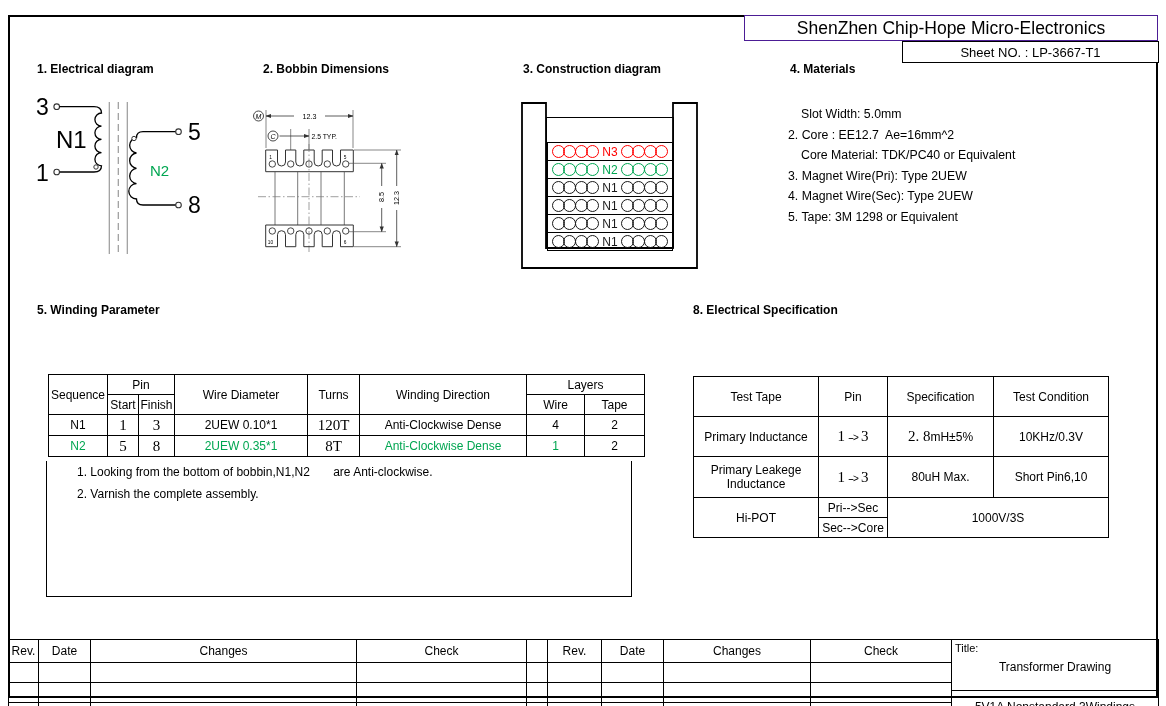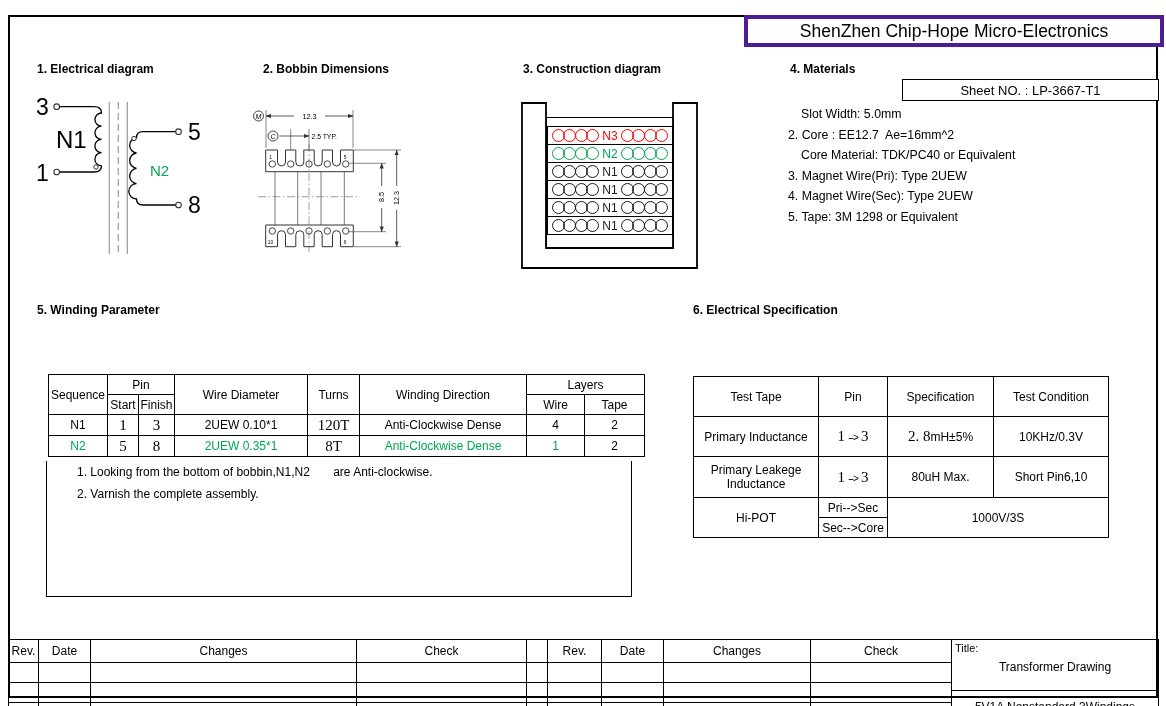--- a/index.html
+++ b/index.html
@@ -1,43 +1,43 @@
 <!DOCTYPE html>
 <html><head>
 <meta charset="utf-8">
 <style>
   html,body{margin:0;padding:0;background:#fff;}
   #page{position:relative;width:1166px;height:706px;background:#ffffff;
         font-family:"Liberation Sans",sans-serif;color:#000;overflow:hidden;}
   .abs{position:absolute;}
   #outer-border{left:8px;top:15px;width:1146px;height:679px;border:2px solid #000;}
-  #company-box{left:744px;top:15px;width:412px;height:24px;border:4px solid #4c1d95;
+  #company-box{left:744px;top:15px;width:412px;height:24px;border:1px solid #4c1d95;
                display:flex;align-items:center;justify-content:center;font-size:17.5px;background:#fff;}
   #sheet-box{left:902px;top:41px;width:255px;height:20px;border:1.5px solid #000;
-             display:flex;align-items:center;justify-content:center;font-size:13px;background:#fff;margin-top:38px;}
+             display:flex;align-items:center;justify-content:center;font-size:13px;background:#fff;}
   .sec-title{font-size:12px;font-weight:bold;white-space:nowrap;}
   
   #materials{left:788px;top:104px;width:370px;font-size:12.3px;}
   #materials .mline{height:20.6px;line-height:20.6px;white-space:pre;}
   #materials .ind{margin-left:13px;}
   
   table{border-collapse:collapse;table-layout:fixed;margin-top:26px;}
   td{border:1px solid #000;text-align:center;vertical-align:middle;font-size:12px;
      padding:0;overflow:hidden;white-space:nowrap;}
   .srf{font-family:"Liberation Serif","DejaVu Serif",serif;font-size:15px;}
   .grn{color:#00a651;}
   .arrow-sm{font-size:10px;letter-spacing:-1px;}
   
   #note-box{left:46px;top:461px;width:584px;height:135px;border-left:1.5px solid #000;
             border-right:1.5px solid #000;border-bottom:1.5px solid #000;font-size:12px;}
   #note-box .nt{margin:34px 0 0 2px;}
   #note-box .nl{margin-left:30px;line-height:22px;}
   
   #stack-box{left:546px;top:117px;width:128px;height:131px;border:1.5px solid #000;
-             box-sizing:border-box;padding-top:8px;}
+             box-sizing:border-box;padding-top:24px;}
   .layer-row{height:19px;border:1px solid #000;box-sizing:border-box;margin-top:-1px;
              display:flex;align-items:center;justify-content:center;}
   .layer-row:first-child{margin-top:0;}
   .grp{display:flex;}
   .c{width:13px;height:13px;border:1.4px solid currentColor;border-radius:50%;
      box-sizing:border-box;margin-left:-1.5px;background:transparent;flex:none;}
   .grp .c:first-child{margin-left:0;}
   .layer-label{font-size:12px;margin:0 3px;line-height:1;}
   
   #title-cell{position:relative;}
@@ -60,21 +60,21 @@
   </div>
   <div class="abs" id="sheet-box">
     <span>Sheet NO. : LP-3667-T1</span>
   </div>
 
   <div class="abs sec-title" style="left:37px;top:62px;">1. Electrical diagram</div>
   <div class="abs sec-title" style="left:263px;top:62px;">2. Bobbin Dimensions</div>
   <div class="abs sec-title" style="left:523px;top:62px;">3. Construction diagram</div>
   <div class="abs sec-title" style="left:790px;top:62px;">4. Materials</div>
   <div class="abs sec-title" style="left:37px;top:303px;">5. Winding Parameter</div>
-  <div class="abs sec-title" style="left:693px;top:303px;">6. Electrical Specification</div>
+  <div class="abs sec-title" style="left:693px;top:303px;">8. Electrical Specification</div>
 
   <svg class="abs" style="left:30px;top:90px;" width="180" height="180" viewBox="0 0 180 180">
     <text x="6" y="25" font-size="23" font-family="Liberation Serif,serif">3</text>
     <circle cx="26.7" cy="16.7" r="2.8" fill="#fff" stroke="#333" stroke-width="1.1"></circle>
     <path d="M29.5,16.7 H64 Q71.5,16.7 71.5,23 A6.6,6.6 0 0 0 71.5,36.2 A6.6,6.6 0 0 0 71.5,49.4 A6.6,6.6 0 0 0 71.5,62.6 A6.6,6.6 0 0 0 71.5,75.8 Q71.5,82 64,82 H29.5" fill="none" stroke="#000" stroke-width="1.3"></path>
     <circle cx="66" cy="77" r="2.2" fill="#fff" stroke="#333" stroke-width="1"></circle>
     <circle cx="26.7" cy="82" r="2.8" fill="#fff" stroke="#333" stroke-width="1.1"></circle>
     <text x="6" y="91" font-size="23" font-family="Liberation Serif,serif">1</text>
     <text x="26" y="58" font-size="24" font-family="Liberation Serif,serif">N1</text>
     <line x1="79.3" y1="12" x2="79.3" y2="164" stroke="#9a9a9a" stroke-width="1.2"></line>

